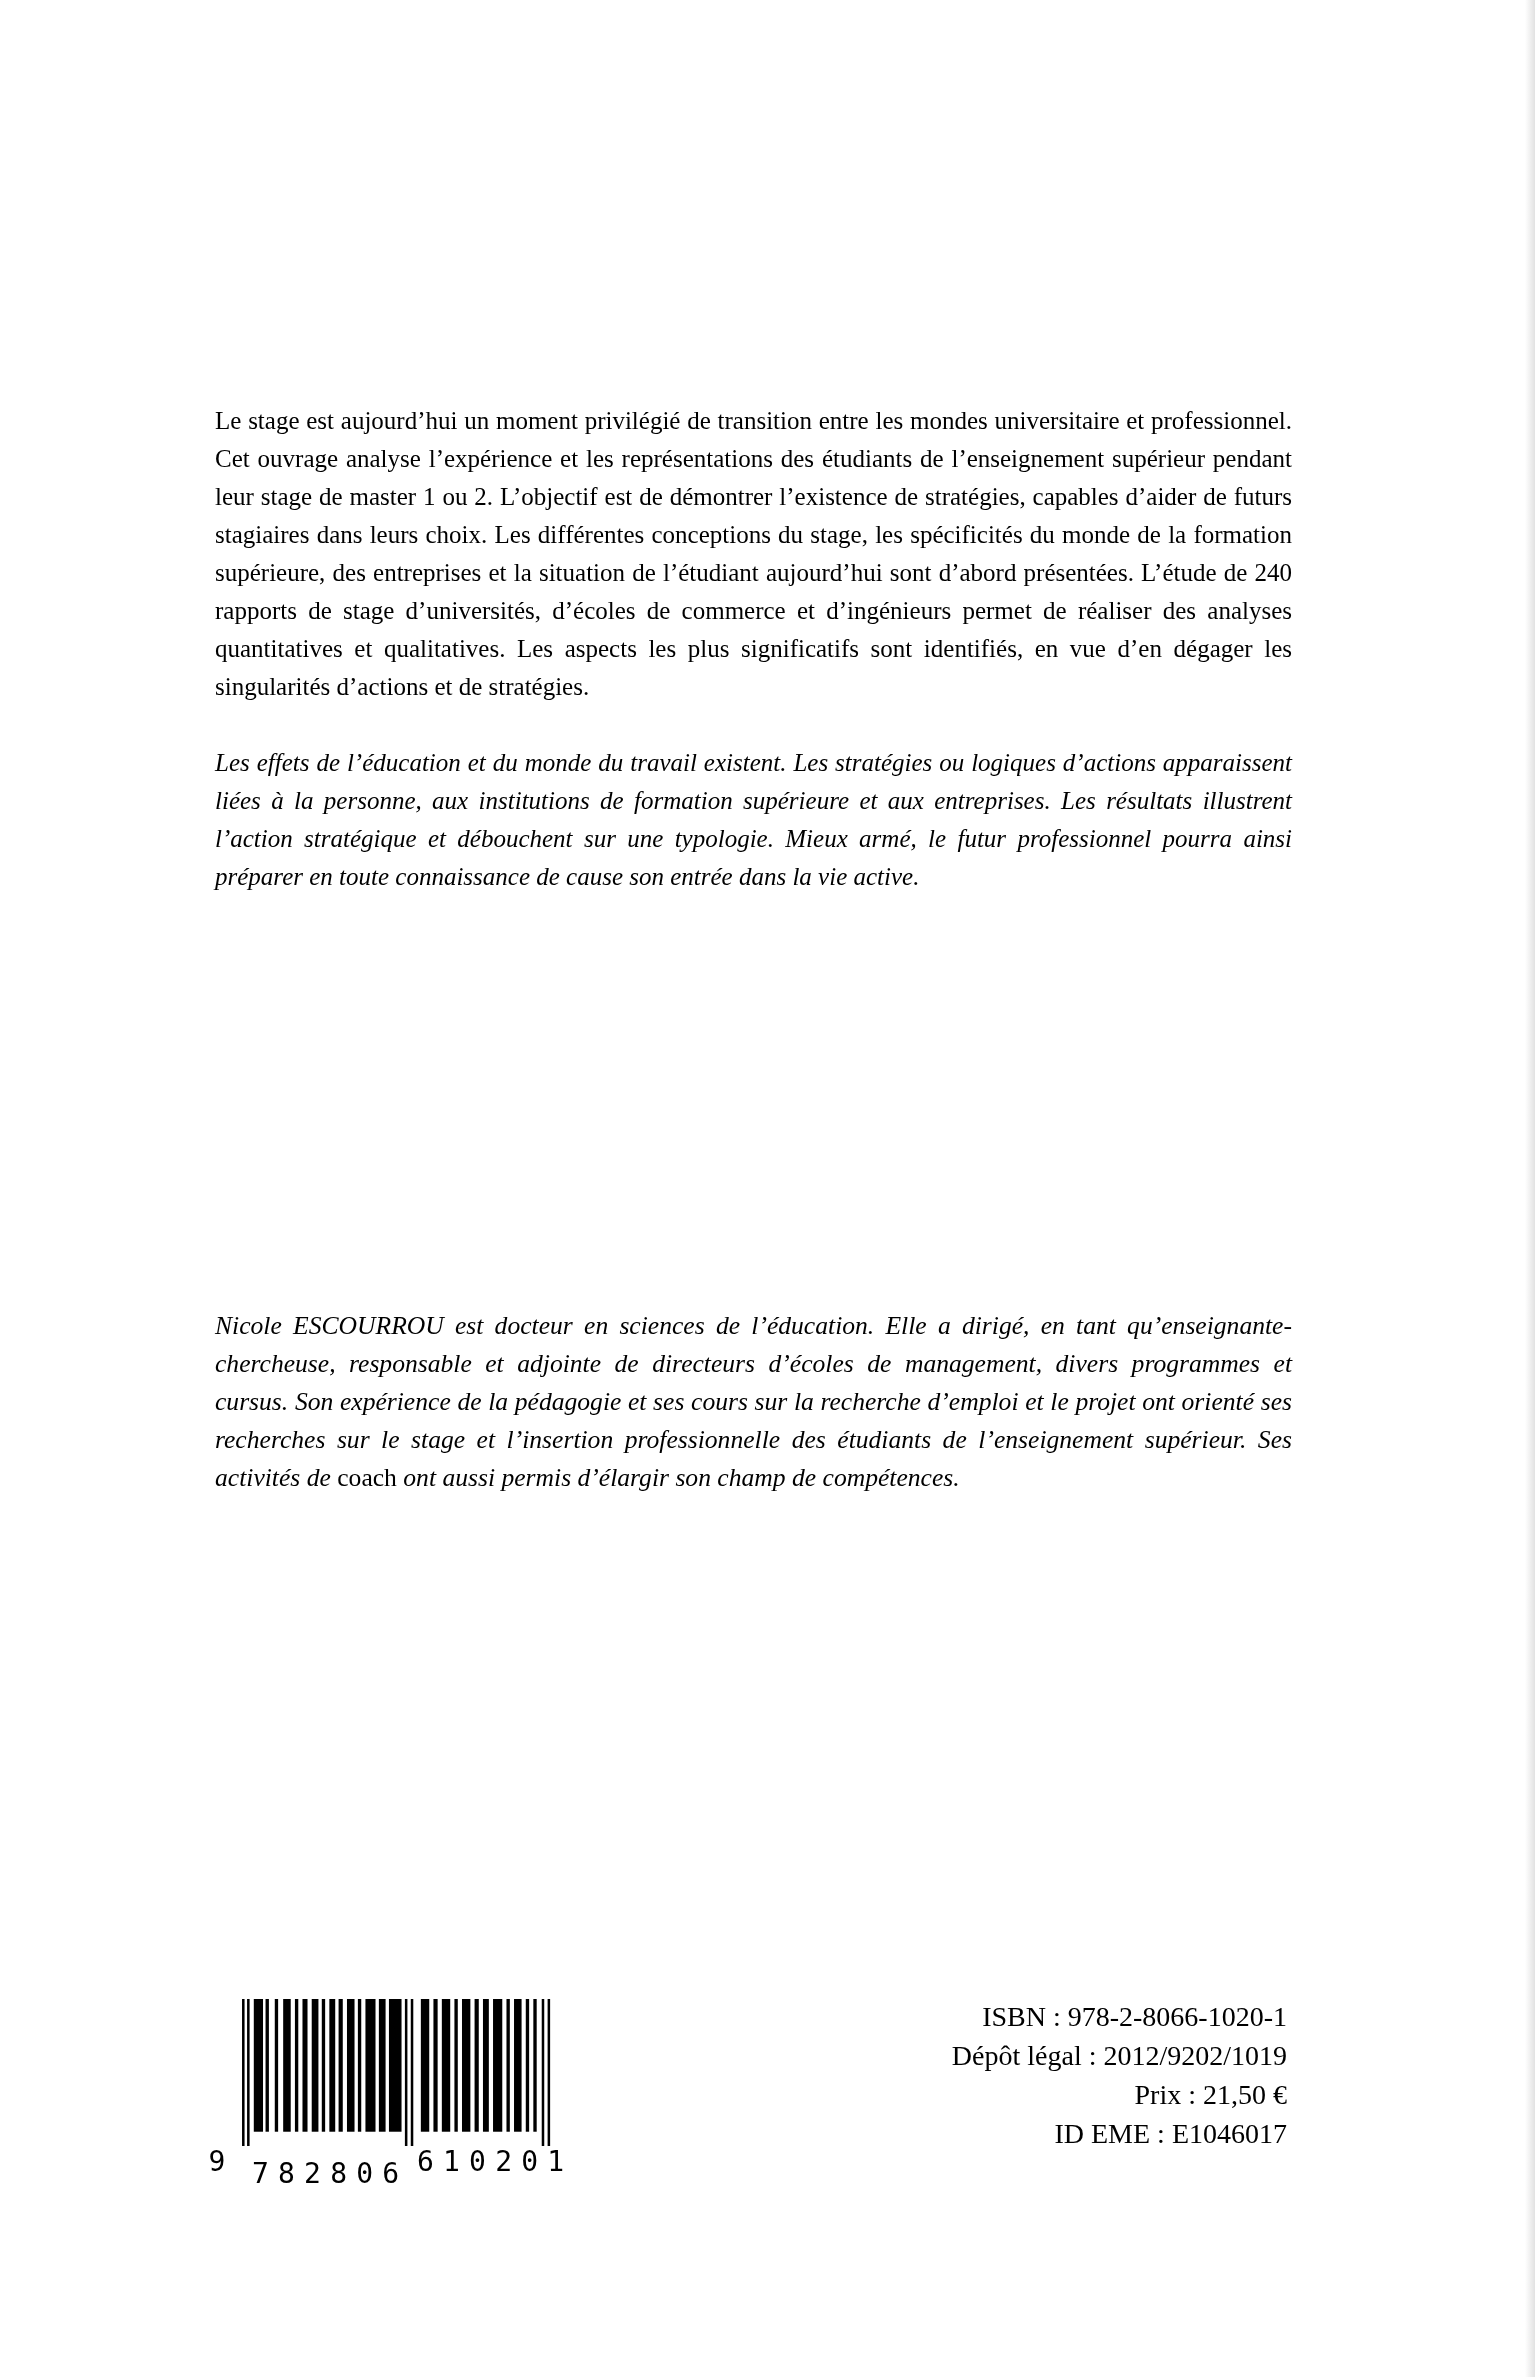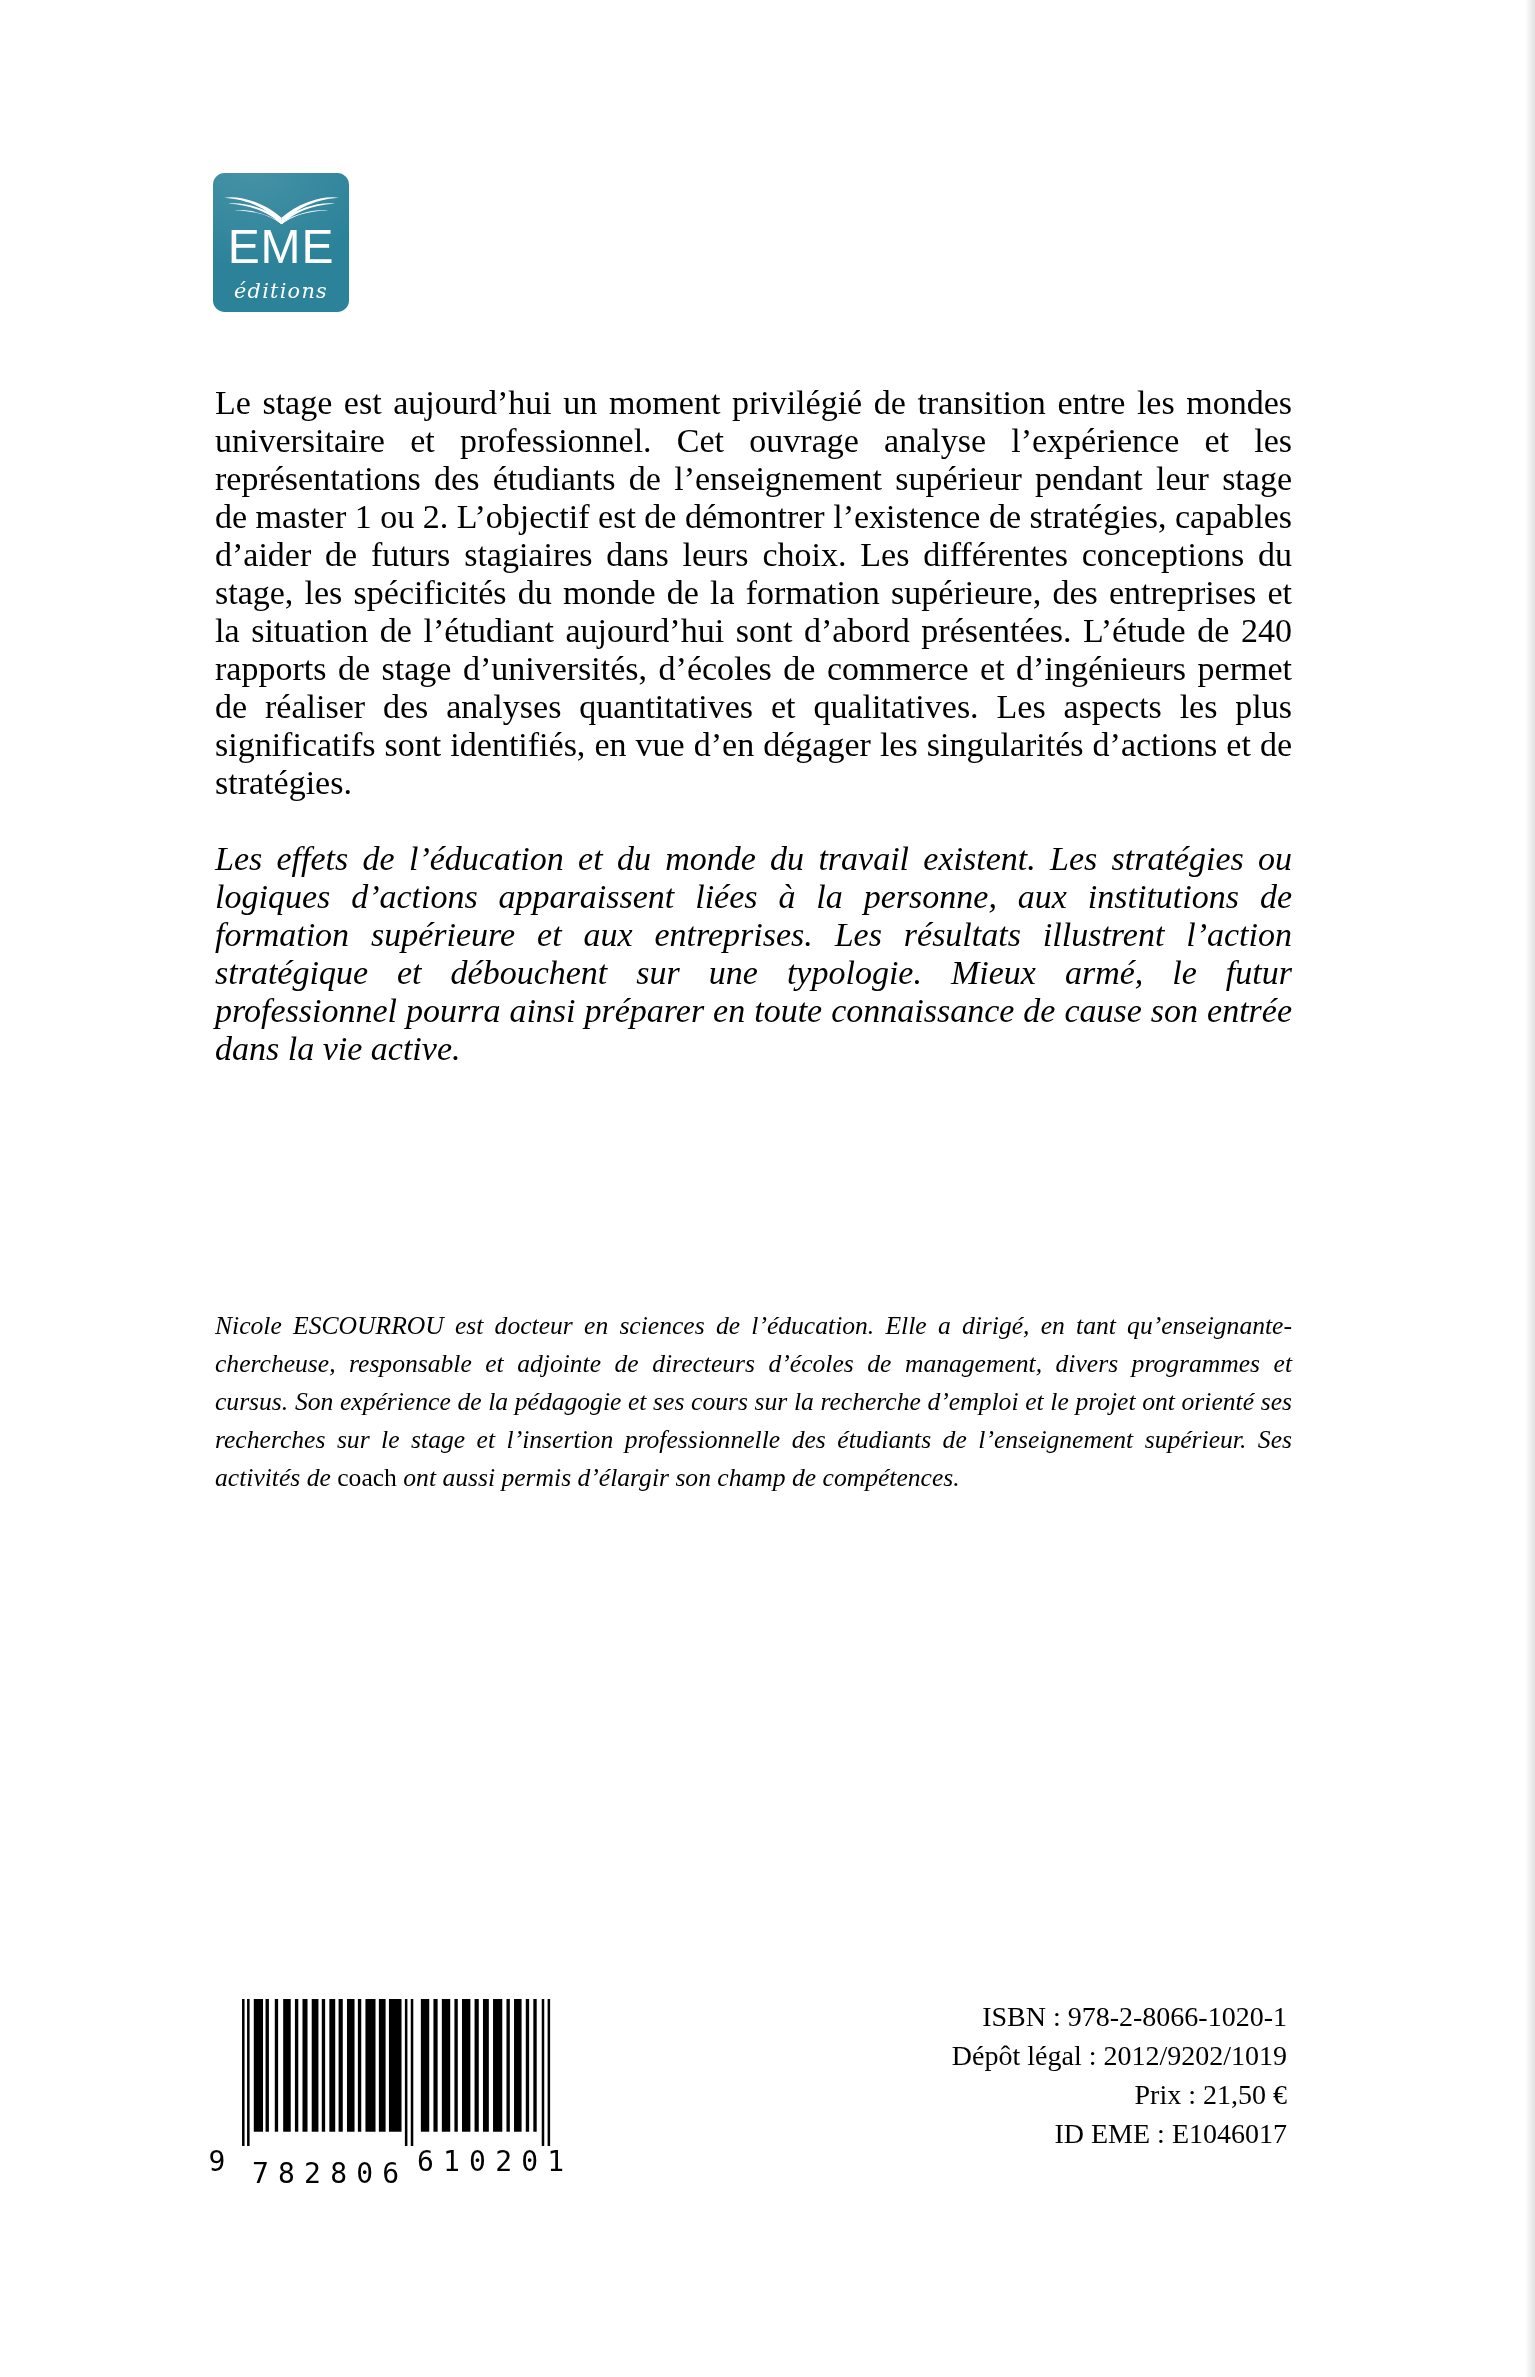--- a/index.html
+++ b/index.html
@@ -78,23 +78,23 @@
     left: 0; right: 0;
     top: 99px;
     text-align: center;
     height: 37px;
   }
 
   
   .blurb {
     position: absolute;
     left: 215px;
-    top: 384px;
+    top: 402px;
     width: 1077px;
-    font-size: 34px;
+    font-size: 25px;
     line-height: 38px;
     text-align: justify;
     text-justify: inter-word;
     hyphens: none;
   }
   .blurb p {
     margin: 0 0 38px 0;
   }
   .blurb p:last-child { margin-bottom: 0; font-style: italic; }
 
@@ -146,44 +146,20 @@
   }
   .colophon div { white-space: nowrap; }
 </style>
 </head>
 <body>
 
 <div class="page">
 
   <div class="page-edge-right"></div>
 
-  <div class="logo-wrap">
-    <div class="logo-box">
-      <div class="logo-sheen"></div>
-
-      <svg class="logo-book" viewBox="0 0 144 48" aria-hidden="true">
-
-        <path d="M72 46 C58 30 36 16 3 14 C22 11 50 19 72 38 Z" fill="#ffffff"></path>
-        <path d="M72 46 C58 33 38 23 8 21 C27 19 52 26 72 41 Z" fill="#ffffff"></path>
-        <path d="M72 46 C59 36 42 30 16 29 C34 28 55 33 72 44 Z" fill="#ffffff"></path>
-
-        <path d="M72 46 C86 30 108 16 141 14 C122 11 94 19 72 38 Z" fill="#ffffff"></path>
-        <path d="M72 46 C86 33 106 23 136 21 C117 19 92 26 72 41 Z" fill="#ffffff"></path>
-        <path d="M72 46 C85 36 102 30 128 29 C110 28 89 33 72 44 Z" fill="#ffffff"></path>
-      </svg>
-
-      <div class="logo-eme">EME</div>
-
-      <div class="logo-editions">
-        <svg viewBox="0 0 150 42" width="126" height="35">
-          <text x="75" y="31" text-anchor="middle" font-family="'DejaVu Serif', serif" font-size="25" font-style="italic" fill="#ffffff" letter-spacing="1.5">éditions</text>
-        </svg>
-      </div>
-    </div>
-  </div>
 
   <div class="blurb">
     <p>Le stage est aujourd’hui un moment privilégié de transition entre les mondes universitaire et professionnel. Cet ouvrage analyse l’expérience et les représentations des étudiants de l’enseignement supérieur pendant leur stage de master 1 ou 2. L’objectif est de démontrer l’existence de stratégies, capables d’aider de futurs stagiaires dans leurs choix. Les différentes conceptions du stage, les spécificités du monde de la formation supérieure, des entreprises et la situation de l’étudiant aujourd’hui sont d’abord présentées. L’étude de 240 rapports de stage d’universités, d’écoles de commerce et d’ingénieurs permet de réaliser des analyses quantitatives et qualitatives. Les aspects les plus significatifs sont identifiés, en vue d’en dégager les singularités d’actions et de stratégies.</p>
     <p>Les effets de l’éducation et du monde du travail existent. Les stratégies ou logiques d’actions apparaissent liées à la personne, aux institutions de formation supérieure et aux entreprises. Les résultats illustrent l’action stratégique et débouchent sur une typologie. Mieux armé, le futur professionnel pourra ainsi préparer en toute connaissance de cause son entrée dans la vie active.</p>
   </div>
 
   <div class="bio">
     <p><span>Nicole ESCOURROU est docteur en sciences de l’éducation. Elle a dirigé, en tant qu’enseignante-chercheuse, responsable et adjointe de directeurs d’écoles de management, divers programmes et cursus. Son expérience de la pédagogie et ses cours sur la recherche d’emploi et le projet ont orienté ses recherches sur le stage et l’insertion professionnelle des étudiants de l’enseignement supérieur. Ses activités de </span><span class="roman">coach</span><span> ont aussi permis d’élargir son champ de compétences.</span></p>
   </div>
 

